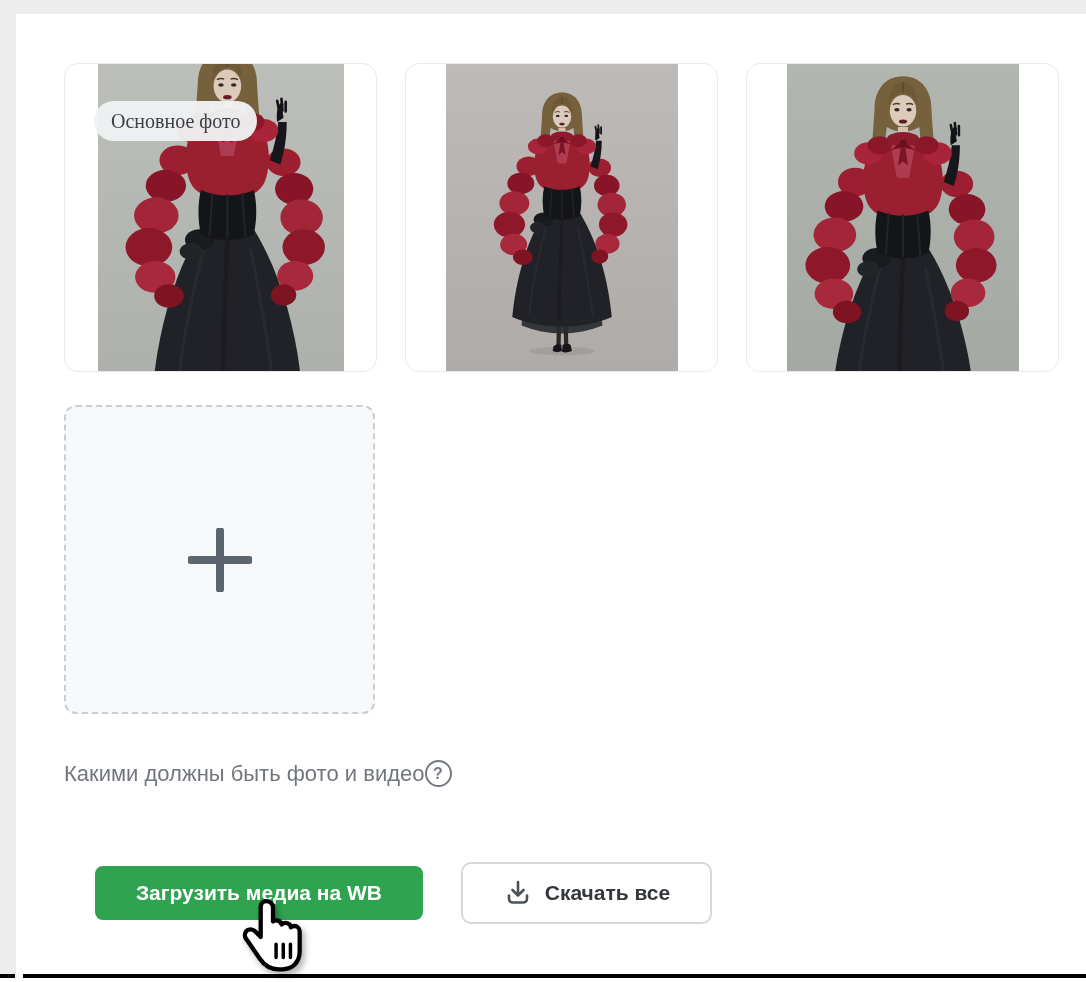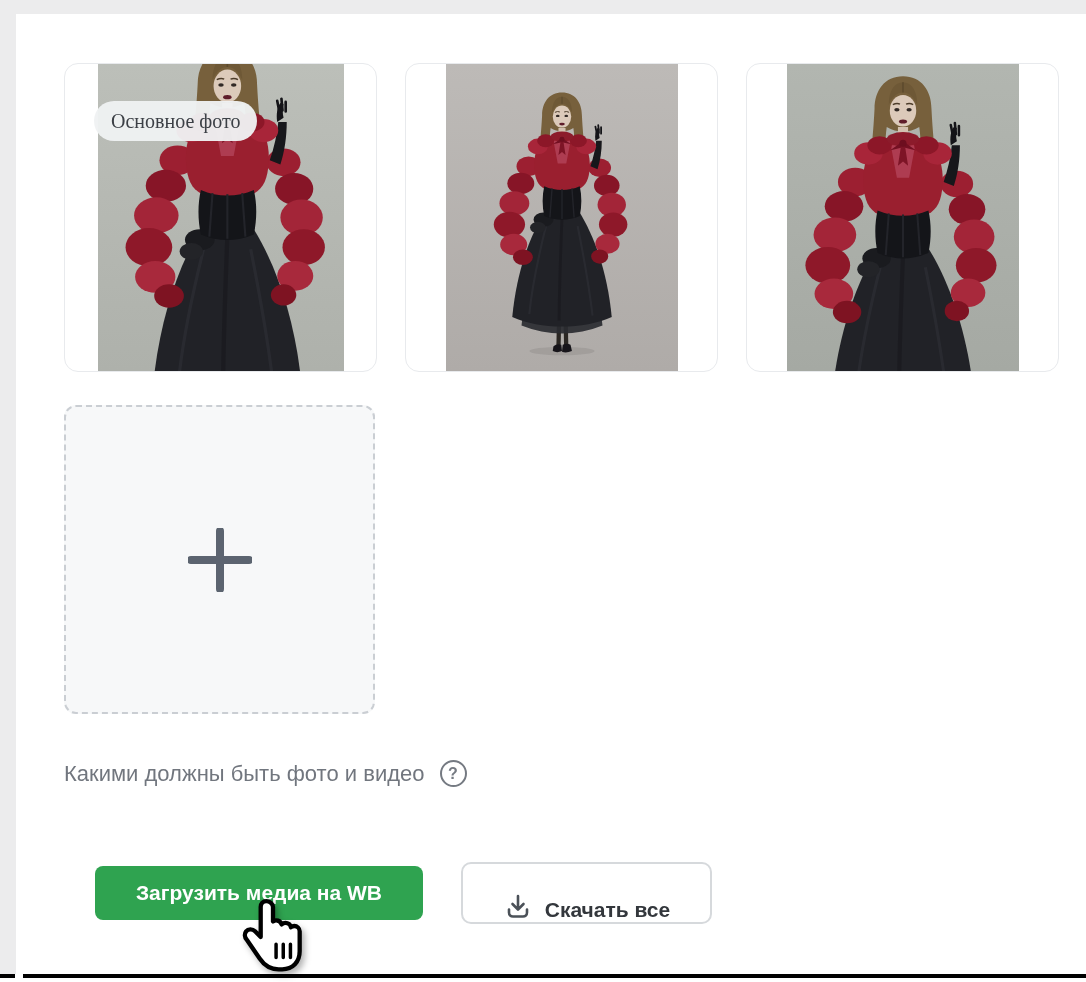--- a/index.html
+++ b/index.html
@@ -33,39 +33,39 @@
     font-size:20px; color:#3c4046; white-space:nowrap;font-family:Liberation Serif, serif;
   }
   
   .add-tile {
     position:absolute; left:64px; top:405px; width:311px; height:309px;
     background:#f7f8f9; border:2px dashed #caced3; border-radius:12px;
     display:flex; align-items:center; justify-content:center; cursor:pointer;
   }
   
   .help-row {
-    position:absolute; left:64px; top:760px; display:flex; align-items:center; gap:15px;
+    position:absolute; left:64px; top:760px; display:flex; align-items:center; 
   }
   .help-text { font-size:22px; color:#71767e; }
   .help-icon {
     width:27px; height:27px; border:2px solid #757a82; border-radius:50%;
     display:flex; align-items:center; justify-content:center;
     font-size:16px; font-weight:bold; color:#757a82; cursor:pointer;
   }
   
   .btn-upload {
     position:absolute; left:66px; top:866px; width:328px; height:54px;
     border:none; border-radius:8px; background:#2fa350;
     color:#ffffff; font-family:"Liberation Sans",sans-serif;
     font-size:21px; font-weight:bold; cursor:pointer;margin-left:29px;
   }
   .btn-download {
     position:absolute; left:461px; top:862px; width:251px; height:62px;
     background:#ffffff; border:2px solid #d6d9dc; border-radius:10px;
-    display:flex; align-items:flex-end; justify-content:center; gap:12px;
+    display:flex; align-items:center; justify-content:center; gap:12px;
     font-family:"Liberation Sans",sans-serif;
     font-size:21px; font-weight:bold; color:#33373c; cursor:pointer;
   }
   
   .cursor {
     position:absolute; left:238px; top:898px; width:70px; height:80px;
     filter:drop-shadow(3px 4px 3px rgba(0,0,0,0.30)); pointer-events:none;
   }
   
   .rule-a { position:absolute; left:0;  top:974px; width:15px;   height:4px; background:#000000; }

